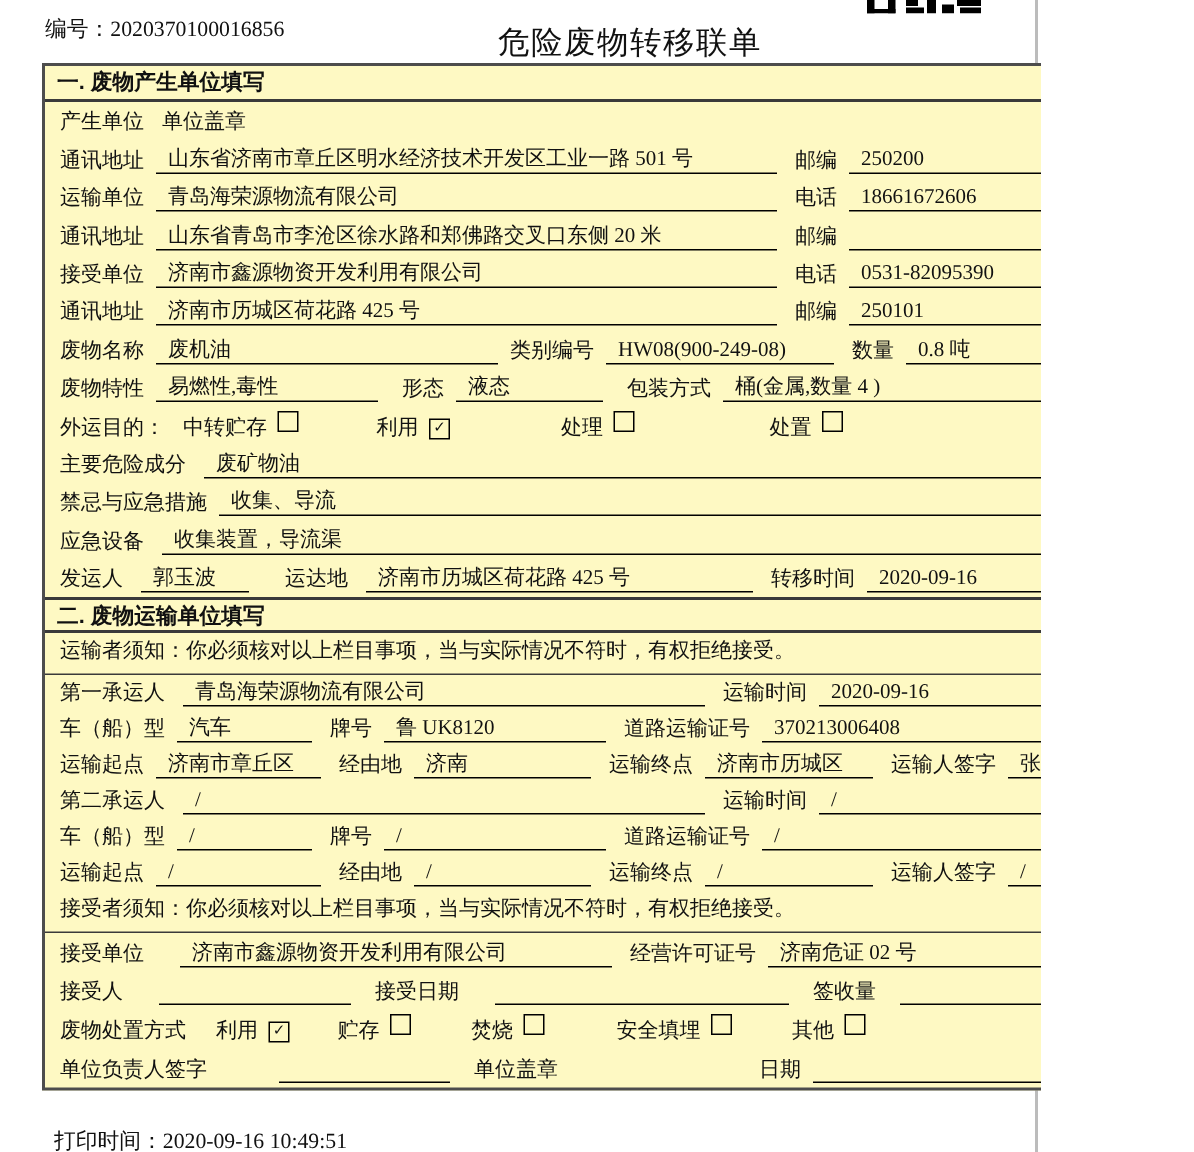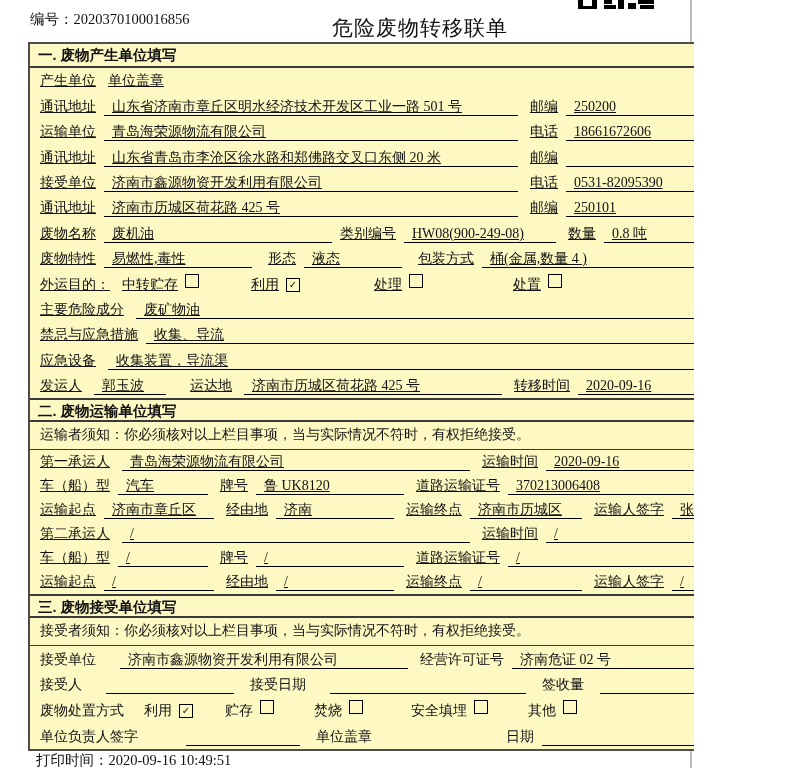--- a/index.html
+++ b/index.html
@@ -9,22 +9,22 @@
   .serial{position:absolute;left:30px;top:10px;font-size:14.5px;white-space:nowrap;}
   .doc-title{position:absolute;left:332px;top:14px;font-size:21px;font-weight:normal;
              font-family:"Liberation Sans","DejaVu Sans",sans-serif;letter-spacing:1px;white-space:nowrap;}
   .qr{position:absolute;left:578px;top:0;}
   .sheet{position:absolute;left:28px;top:42px;width:728px;border:2px solid #4d4d4d;box-sizing:border-box;background:#fef9c3;}
   .sec-head{height:24px;line-height:22px;font-weight:bold;font-size:14.5px;padding-left:8px;
             font-family:"Liberation Sans","DejaVu Sans",sans-serif;border-bottom:2px solid #3a3a3a;box-sizing:border-box;}
   .sec-head.mid{border-top:2px solid #3a3a3a;}
   .notice{height:28px;line-height:26px;border-bottom:1.5px solid #3a3a3a;padding-left:10px;box-sizing:border-box;white-space:nowrap;}
   .row{display:flex;align-items:flex-end;padding:0 10px;box-sizing:border-box;}
-  .r1{height:25.4px;text-decoration:underline;}
-  .r2{height:24px;text-decoration:underline;}
+  .r1{height:25.4px;}
+  .r2{height:24px;}
   .r3{height:25.7px;}
   .lbl{white-space:nowrap;margin-bottom:3px;}
   .val{border-bottom:1px solid #000;white-space:nowrap;margin-bottom:3px;
        padding:0 2px 0 8px;line-height:17px;height:17px;overflow:hidden;}
   .grow{flex:1;}
   .sp{flex:1;}
   .g8{margin-left:8px;} .g12{margin-left:12px;} .g16{margin-left:16px;} .g24{margin-left:24px;}
   .opt{white-space:nowrap;margin-bottom:3px;}
   .cb{display:inline-block;width:12px;height:12px;border:1px solid #000;line-height:12px;font-size:10px;
       text-align:center;margin-left:7px;vertical-align:1px;font-family:"DejaVu Sans",sans-serif;}
@@ -196,21 +196,20 @@
       <span class="lbl">运输起点</span>
       <span class="val g8" style="width:100px">/</span>
       <span class="lbl g12">经由地</span>
       <span class="val g8" style="width:108px">/</span>
       <span class="lbl g12">运输终点</span>
       <span class="val g8" style="width:102px">/</span>
       <span class="lbl g12">运输人签字</span>
       <span class="val grow g8">/</span>
     </div>
 
-    <div class="sec-head mid">三. 废物接受单位填写</div>
     <div class="notice">接受者须知：你必须核对以上栏目事项，当与实际情况不符时，有权拒绝接受。</div>
 
     <div class="row r3">
       <span class="lbl">接受单位</span>
       <span class="val g24" style="width:278px">济南市鑫源物资开发利用有限公司</span>
       <span class="lbl g12">经营许可证号</span>
       <span class="val grow g8">济南危证 02 号</span>
     </div>
 
     <div class="row r3">

